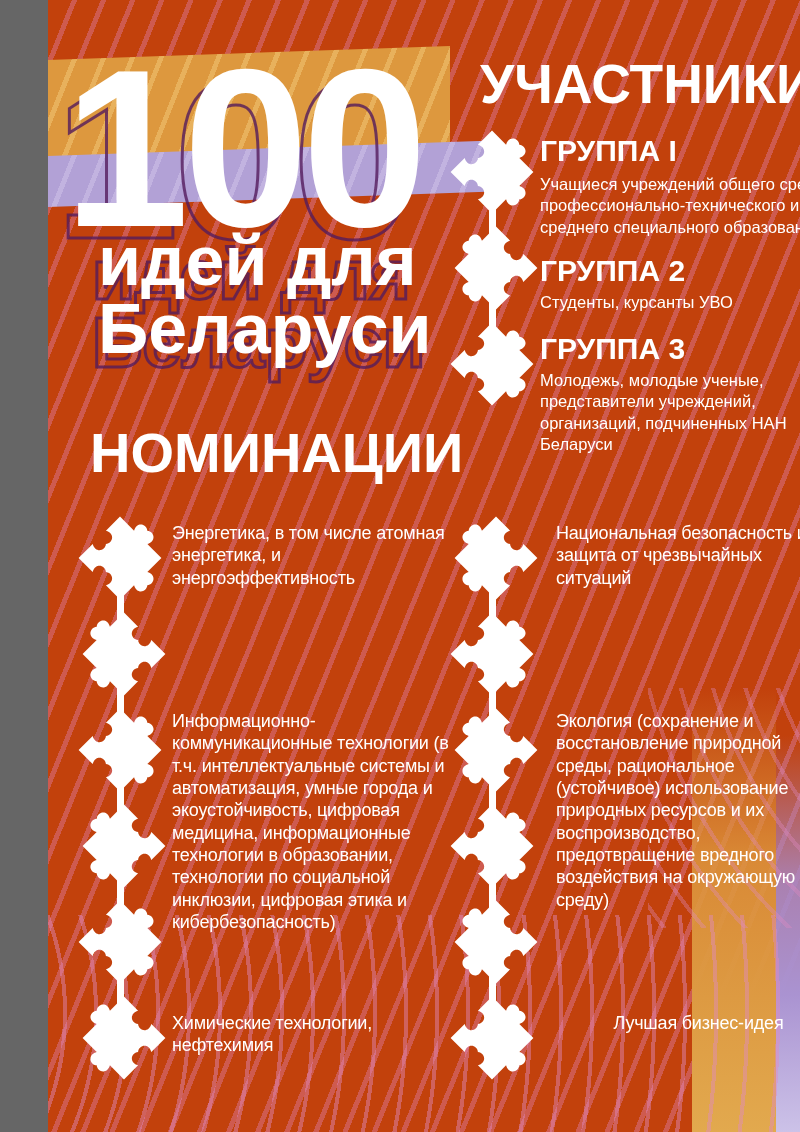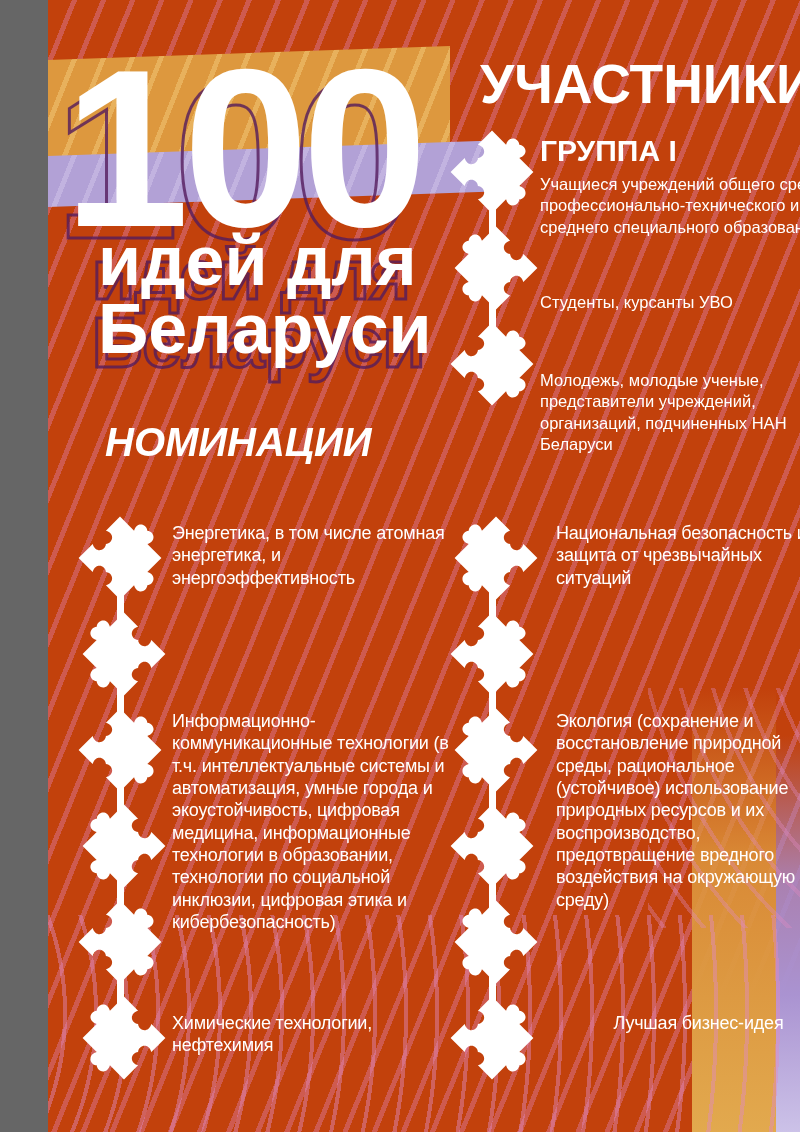--- a/index.html
+++ b/index.html
@@ -60,21 +60,21 @@
   .logo-words { left:50px; top:228px; font-size:70px; font-weight:bold;
     line-height:0.97; letter-spacing:0; }
   .txt-outline { position:absolute; color:transparent;
     -webkit-text-stroke:3px rgba(84,28,92,0.8); }
   .txt-fill { position:relative; color:#fff; }
   .logo-num .txt-outline { left:-10px; top:12px; }
   .logo-words .txt-outline { left:-6px; top:14px; }
 
   .heading { font-weight:bold; color:#fff; white-space:nowrap; }
   .h-participants { left:432px; top:52px; font-size:55px; }
-  .h-nominations { left:57px; top:420px; font-size:40px;font-style:italic; }
+  .h-nominations { left:42px; top:420px; font-size:56px; }
 
   .group-title { font-size:30px; font-weight:bold; white-space:nowrap; }
   .group-desc { font-size:16.5px; line-height:1.3; width:315px; }
 
   .nom-text { font-size:18px; line-height:1.24; letter-spacing:-0.2px; }
   .nom-left  { left:124px; width:280px; }
   .nom-right { left:508px; width:285px; }
 
   
   .chain { position:absolute; width:96px; }
@@ -136,22 +136,24 @@
           <use href="#pzg"></use>
         </svg>
       <svg class="pz" style="top:192px" viewBox="-32 -32 164 164">
           <use href="#pzg"></use>
         </svg>
     </div>
 
     <div class="abs group-title" style="left:492px; top:134px;">ГРУППА I</div>
     <div class="abs group-desc" style="left:492px; top:174px;">Учащиеся учреждений общего среднего, профессионально-технического и среднего специального образования</div>
 
+    <div class="abs group-title" style="left:492px; top:254px;">ГРУППА 2</div>
     <div class="abs group-desc" style="left:492px; top:292px;">Студенты, курсанты УВО</div>
 
+    <div class="abs group-title" style="left:492px; top:332px;">ГРУППА 3</div>
     <div class="abs group-desc" style="left:492px; top:370px;">Молодежь, молодые ученые, представители учреждений, организаций, подчиненных НАН Беларуси</div>
 
     <div class="abs heading h-nominations">НОМИНАЦИИ</div>
 
     <div class="chain" style="left:24px; top:510px; height:585px;">
       <i class="chain-line" style="top:40px; bottom:45px;"></i>
       <svg class="pz" style="top:0" viewBox="-32 -32 164 164">
           <use href="#pzg"></use>
         </svg>
       <svg class="pz alt" style="top:96px" viewBox="-32 -32 164 164">

